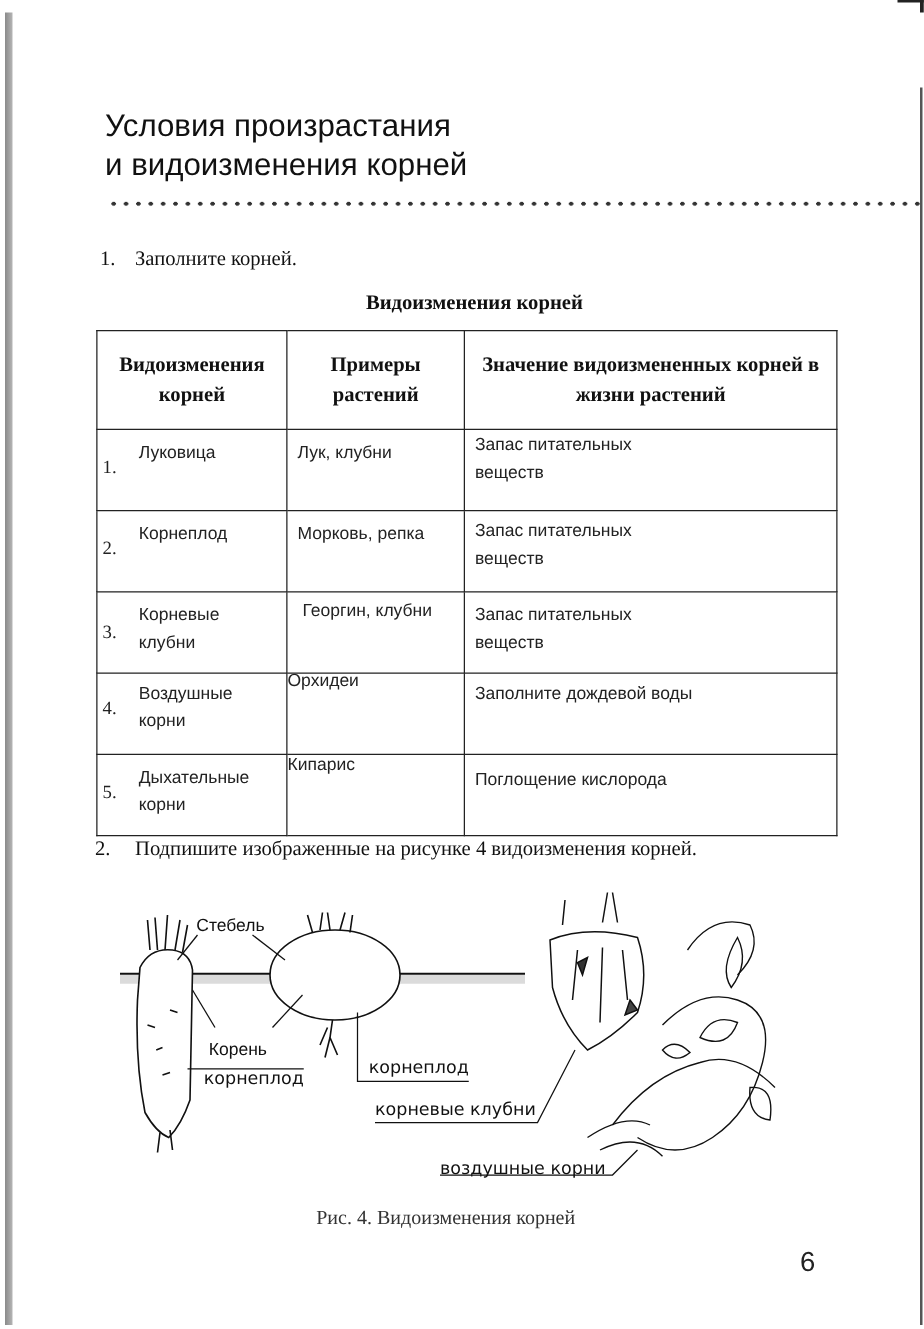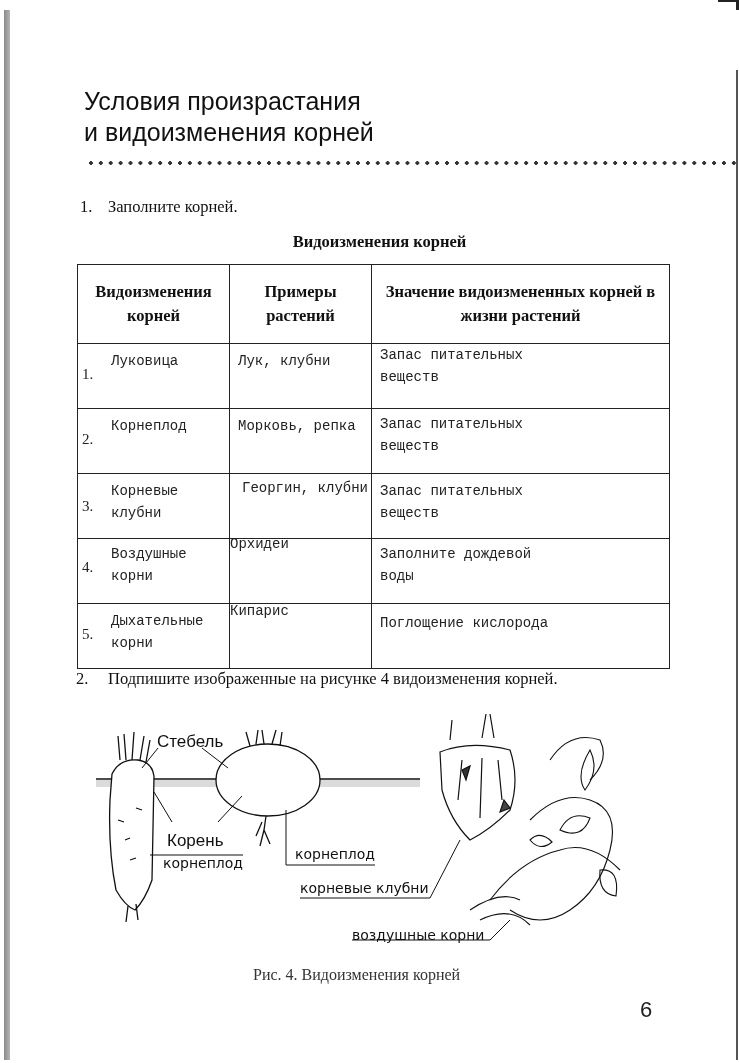--- a/index.html
+++ b/index.html
@@ -43,30 +43,30 @@
     border-collapse: collapse; table-layout: fixed;
   }
   table.roots th, table.roots td {
     border: 1.5px solid #222; vertical-align: top; padding: 0;
   }
   table.roots th {
     font-weight: bold; font-size: 16.5px; line-height: 24px; height: 54px;
     text-align: center; vertical-align: middle;
   }
   table.roots td { height: 64px; position: relative; }
-  .hw { font-family: Liberation Mono, monospace; font-size: 14px; line-height: 22px; color: #222; }
+  .hw { font-family: Liberation Sans, sans-serif; font-size: 14px; line-height: 22px; color: #222; }
   .rownum {
     position: absolute; left: 4px; font-size: 15px; color: #222;
     font-family: "Liberation Serif", serif;
   }
   .cell1 { position: absolute; left: 33px; top: 6px; width: 115px; }
   .cell2 { position: absolute; left: 8px; top: 6px; width: 135px; }
   .cell3 { position: absolute; left: 8px; top: 4px; width: 280px; }
   .figure { position: absolute; left: 90px; top: 700px; width: 560px; height: 260px; }
-  .lbl { position: absolute; font-family: "Liberation Sans", sans-serif; font-size: 17px; color: #111; white-space: nowrap; }
+  .lbl { position: absolute; font-family: "Liberation Sans", sans-serif; font-size: 14px; color: #111; white-space: nowrap; }
   .hwlbl { position: absolute; font-family: "DejaVu Sans", sans-serif; font-size: 14px; color: #111; white-space: nowrap; }
   .caption {
     position: absolute; left: 253px; top: 966px; font-size: 16px; color: #333;
   }
   .page-num {
     position: absolute; left: 640px; top: 997px;
     font-family: "Liberation Sans", sans-serif; font-size: 22px; color: #222;
   }
 </style>
 </head>

